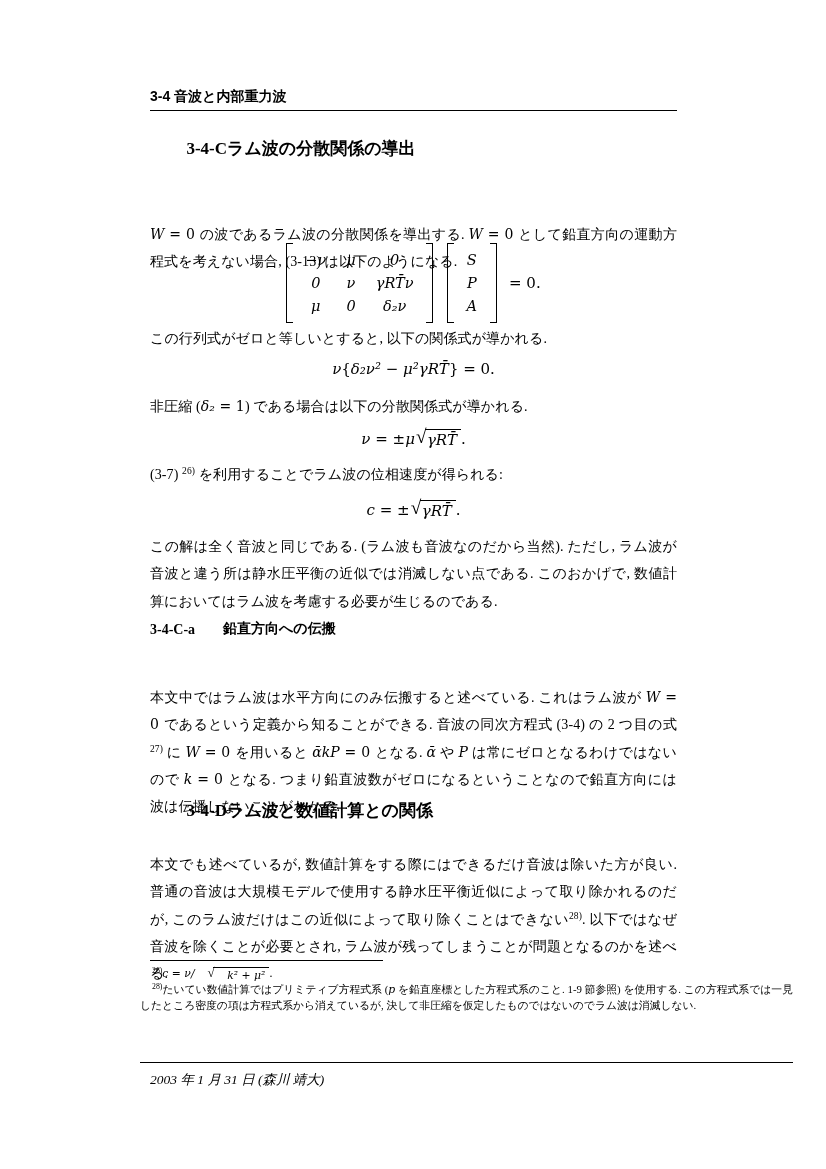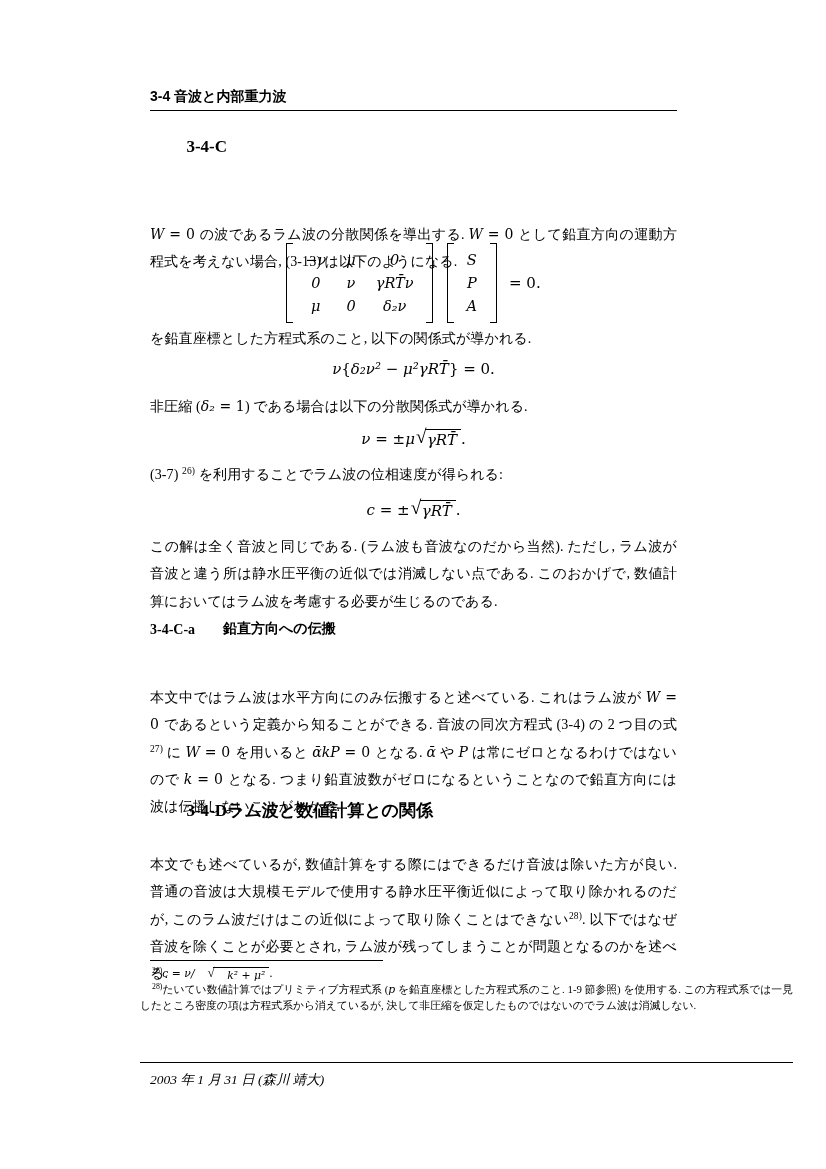--- a/index.html
+++ b/index.html
@@ -58,20 +58,21 @@
 </head>
 <body>
 
 <div class="abs body-col header-row">
   <span class="hdr-right">3-4 音波と内部重力波</span>
 </div>
 <div class="abs body-col rule" style="top:110px;"></div>
 
 <div class="abs body-col sec-head" style="top:137px;">
   <span class="sec-num">3-4-C</span>
+  <span class="sec-title">ラム波の分散関係の導出</span>
 </div>
 
 <div class="abs body-col para" style="top:186px;margin-top:35px;"><span class="mi">W</span><span class="mu"> = 0 </span><span class="tx">の波であるラム波の分散関係を導出する. </span><span class="mi">W</span><span class="mu"> = 0 </span><span class="tx">として鉛直方向の運動方程式を考えない場合, (3-13) は以下のようになる.</span></div>
 
 <div class="abs body-col display-eq" style="top:243px;height:80px;">
   <span class="brack l"></span>
   <span class="matrix-grid">
     <span class="mcell">−ν</span>
     <span class="mcell">μ</span>
     <span class="mcell">0</span>
@@ -87,21 +88,21 @@
   <span class="brack l"></span>
   <span class="vec-grid">
     <span class="mcell">S</span>
     <span class="mcell">P</span>
     <span class="mcell">A</span>
   </span>
   <span class="brack r"></span>
   <span class="eq-rhs mu">= 0.</span>
 </div>
 
-<div class="abs body-col para" style="top:325px;">を鉛直座標とした方程式系のこと, 以下の関係式が導かれる.</div>
+<div class="abs body-col para" style="top:325px;">この行列式がゼロと等しいとすると, 以下の関係式が導かれる.</div>
 
 <div class="abs body-col display-eq" style="top:355px;height:28px;">
     <span class="mi">ν</span>
     <span class="mu"> {</span>
     <span class="mi">δ₂ν² − μ²γRT̄</span>
     <span class="mu">} = 0.</span>
   </div>
 
 <div class="abs body-col para" style="top:393px;"><span class="tx">非圧縮 (</span><span class="mi">δ₂</span><span class="mu"> = 1</span><span class="tx">) である場合は以下の分散関係式が導かれる.</span></div>
 

